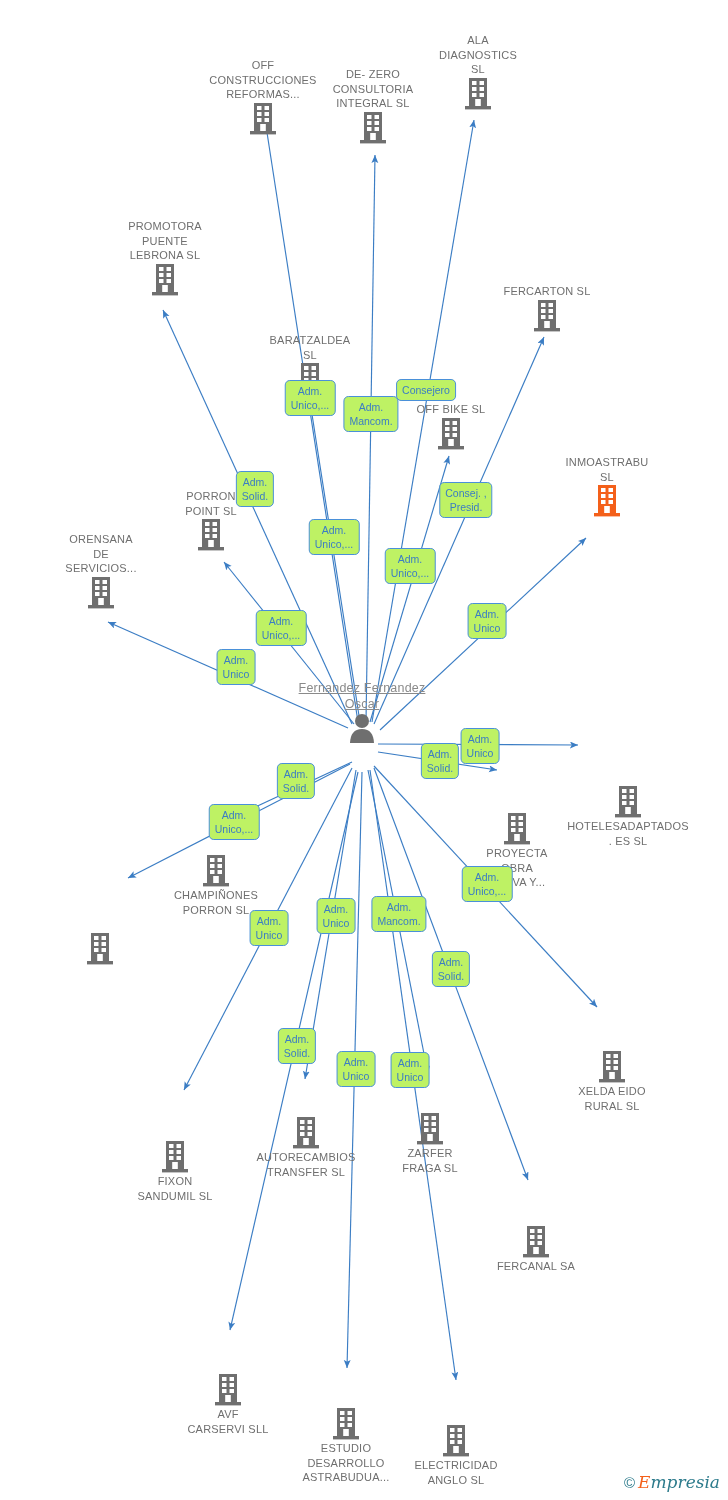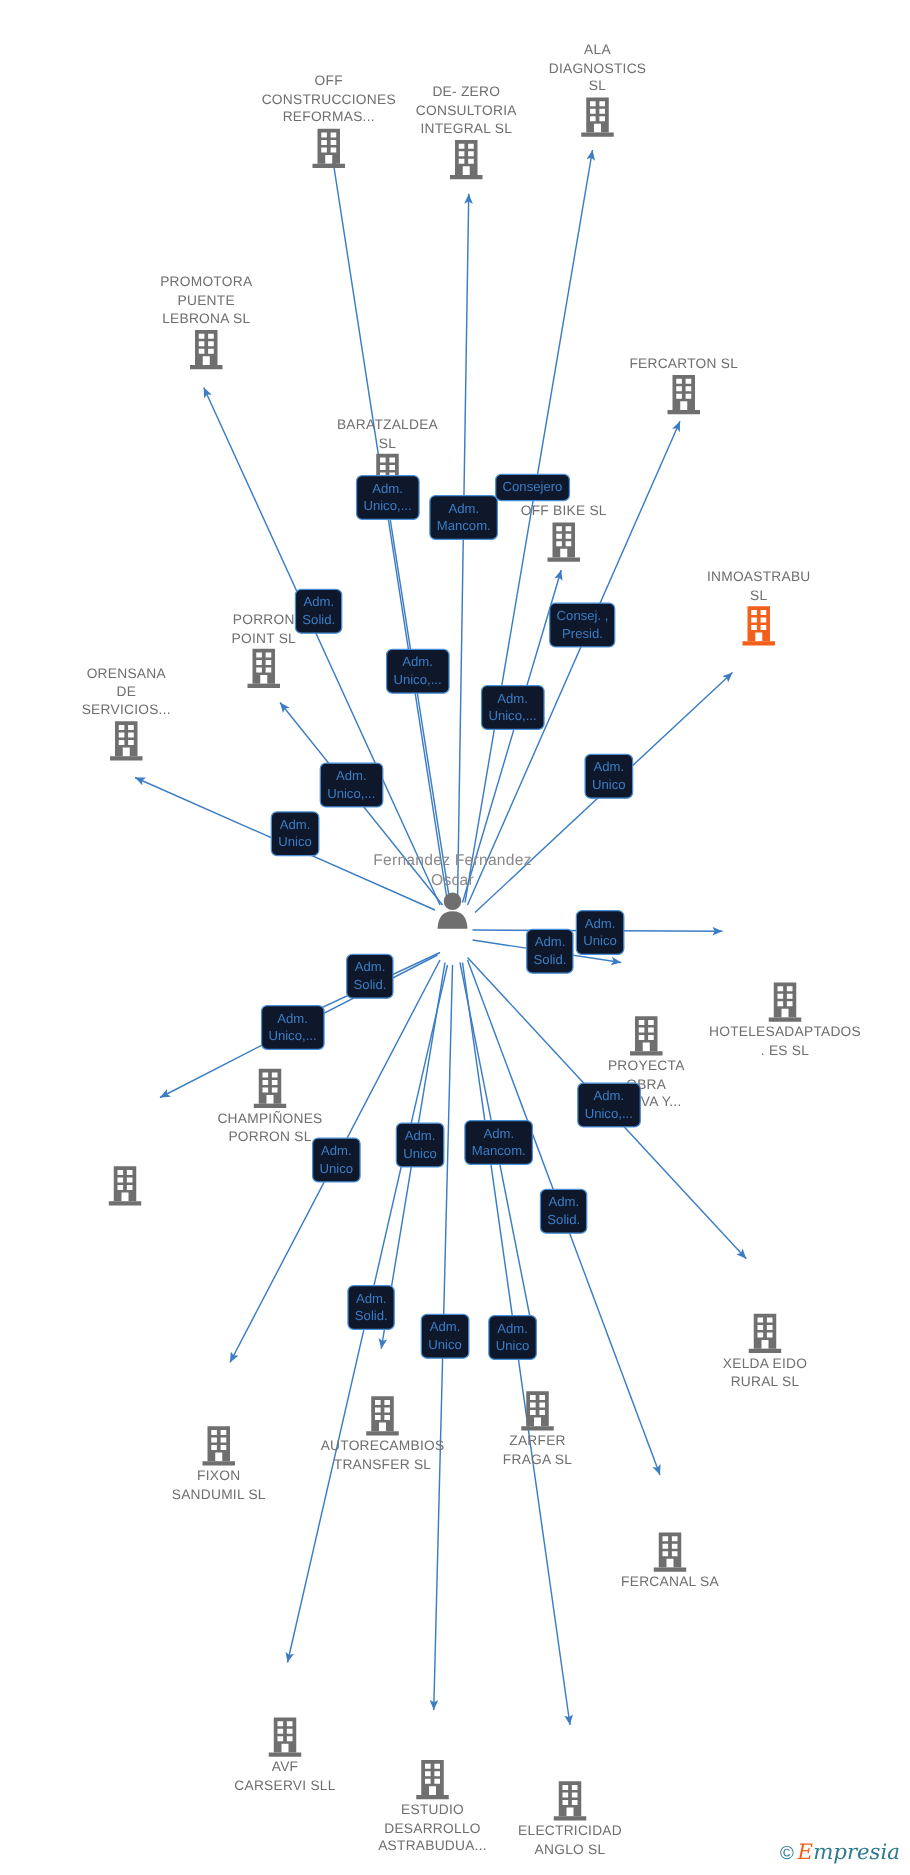--- a/index.html
+++ b/index.html
@@ -33,25 +33,26 @@
   }
   .node .lbl { display: block; white-space: pre-line; }
   .node.below .ico { margin-top: 2px; }
   .node.above .ico { margin-bottom: 1px; }
   .ico { display: block; }
   .ico svg { display: block; margin: 0 auto; }
   .node.center {
     color: #8a8a8a;
     font-size: 12.5px;
     line-height: 16px;
+    text-decoration: underline;
   }
   .node.hl .lbl { color: #6f6f6f; }
   .elabel {
     position: absolute;
-    background: #0f172a;
+    background: #bef264;
     border: 1px solid #4a90d9;
     border-radius: 5px;
     color: #3b7dc4;
     font-size: 10.5px;
     line-height: 14px;
     text-align: center;
     padding: 3px 5px;
     white-space: pre-line;
     transform: translate(-50%, -50%);
     box-shadow: 0 0 0 0 rgba(0,0,0,0);

